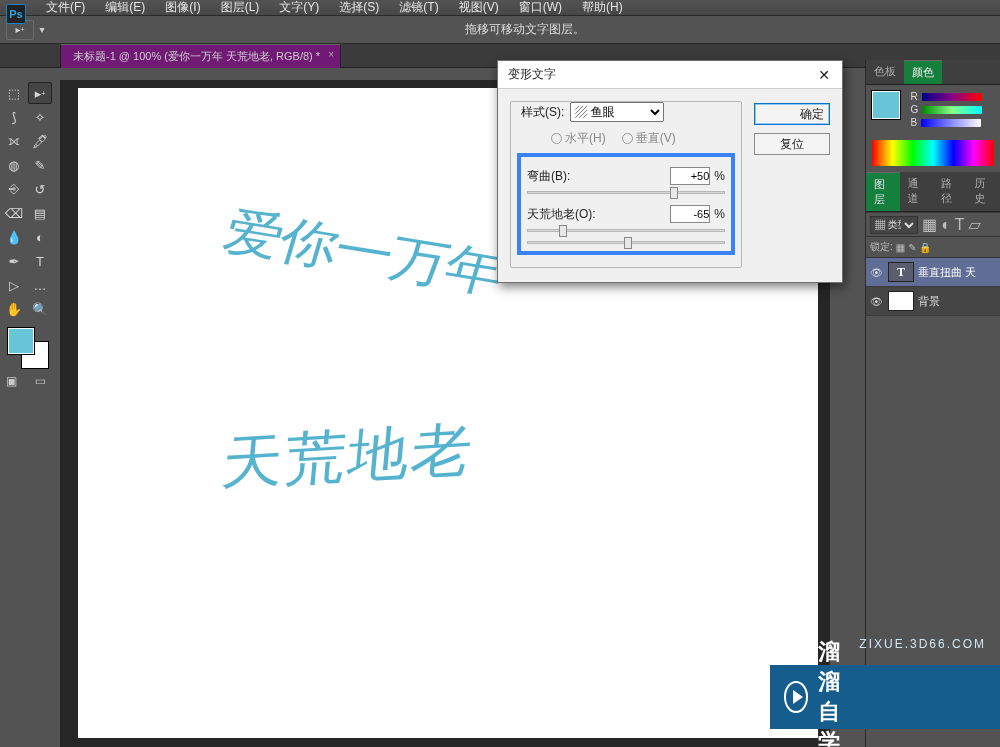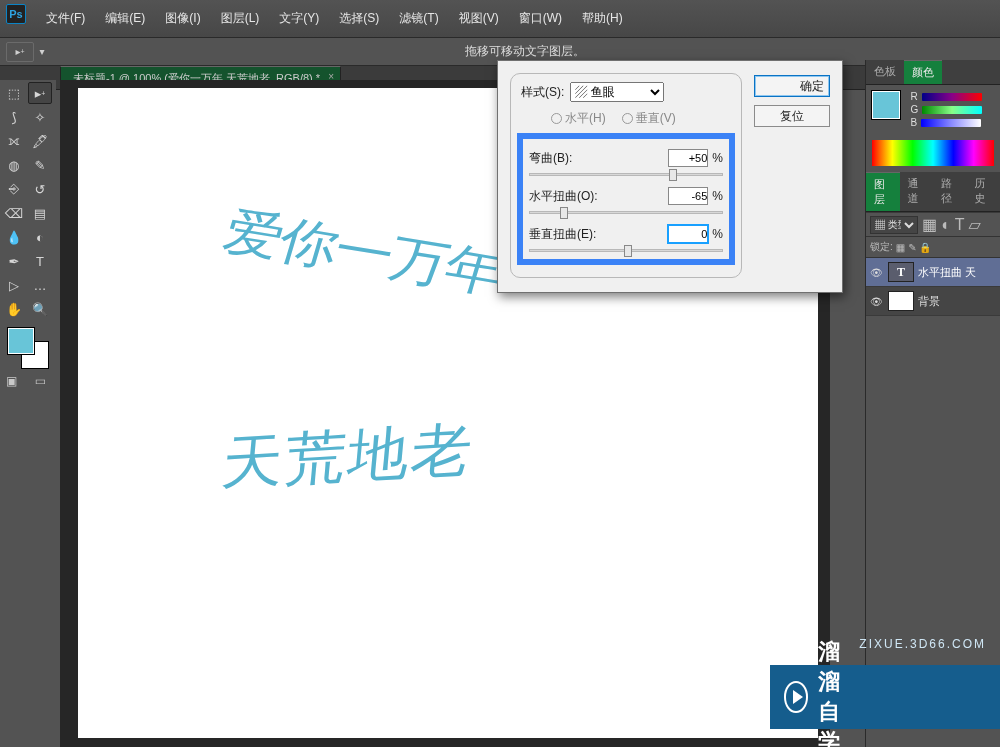--- a/index.html
+++ b/index.html
@@ -1,30 +1,30 @@
 <!DOCTYPE html>
 <html><head>
 <meta charset="utf-8">
 <style>
 * { box-sizing: border-box; margin: 0; padding: 0; font-family: "Microsoft YaHei", sans-serif; user-select: none; }
 body { width: 1000px; height: 747px; background: #535353; overflow: hidden; position: relative; }
 
 
-.menubar { height: 38px; background: linear-gradient(#535353, #474747); display: flex; align-items: center; padding-left: 36px; font-size: 12px; color: #e6e6e6; border-bottom: 1px solid #2a2a2a; }
+.menubar { height: 16px; background: linear-gradient(#535353, #474747); display: flex; align-items: center; padding-left: 36px; font-size: 12px; color: #e6e6e6; border-bottom: 1px solid #2a2a2a; }
 .menubar .logo { position: absolute; left: 6px; top: 4px; width: 20px; height: 20px; background: #222; border: 1px solid #0b84c6; border-radius: 2px; color: #2fa2df; font-weight: bold; font-size: 11px; display: flex; align-items: center; justify-content: center; }
 .menubar span { padding: 0 10px; cursor: default; }
 
 
 .optionsbar { height: 28px; background: #535353; border-bottom: 1px solid #2a2a2a; display: flex; align-items: center; padding-left: 6px; }
 .optionsbar .tool-opt { width: 28px; height: 20px; border: 1px solid #6b6b6b; border-radius: 2px; margin-right: 2px; display: flex; align-items: center; justify-content: center; color: #d0d0d0; font-size: 10px; }
 .optionsbar .hint { flex: 1; text-align: center; color: #ddd; font-size: 12px; }
 
 
 .doctabbar { height: 24px; background: #3b3b3b; border-bottom: 1px solid #222; display: flex; align-items: center; padding-left: 60px; font-size: 11px; color: #ccc; }
-.doctab { padding: 4px 20px 4px 12px; background: #14532d; position: relative; border-top: 1px solid #666; border-left: 1px solid #222; border-right: 1px solid #222; }
+.doctab { padding: 4px 20px 4px 12px; background: #701a75; position: relative; border-top: 1px solid #666; border-left: 1px solid #222; border-right: 1px solid #222; }
 .doctab .close { position: absolute; right: 6px; top: 4px; font-size: 10px; color: #aaa; }
 
 
 .toolpanel { position: absolute; left: 0; top: 80px; width: 56px; background: #535353; display: flex; flex-wrap: wrap; padding: 2px; gap: 2px; }
 .tool { width: 24px; height: 22px; display: flex; align-items: center; justify-content: center; color: #d6d6d6; font-size: 13px; border: 1px solid transparent; border-radius: 2px; position: relative; }
 .tool.selected { background: #454545; border-color: #222; }
 .swatch-area { width: 48px; height: 40px; position: relative; margin: 4px; }
 .swatch-area .fg { position: absolute; left: 2px; top: 2px; width: 26px; height: 26px; background: #68c5d8; border: 1px solid #fff; outline: 1px solid #000; }
 .swatch-area .bg { position: absolute; left: 16px; top: 16px; width: 26px; height: 26px; background: #ffffff; border: 1px solid #fff; outline: 1px solid #000; }
 .micro-icons { display: flex; justify-content: space-between; width: 48px; padding: 2px 4px; color: #c9c9c9; font-size: 12px; }
@@ -58,26 +58,26 @@
 .eye { width: 14px; height: 10px; color: #ddd; font-size: 10px; }
 .thumb { width: 26px; height: 20px; background: #fff; border: 1px solid #222; display: flex; align-items: center; justify-content: center; color: #444; font-size: 12px; }
 .thumb.T { background: #5a5d6d; color: #fff; font-family: serif; font-weight: bold; }
 .lock-row { padding: 3px 4px; color: #bbb; font-size: 10px; display: flex; align-items: center; gap: 3px; border-top: 1px solid #333; border-bottom: 1px solid #333; }
 
 
 .dialog { position: absolute; left: 497px; top: 60px; width: 346px; background: #f0f0f0; border: 1px solid #707070; box-shadow: 2px 4px 10px rgba(0,0,0,.5); z-index: 50; }
 .dlg-title { height: 28px; display: flex; align-items: center; justify-content: space-between; padding: 0 6px 0 10px; background: #fff; border-bottom: 1px solid #d0d0d0; font-size: 12px; color: #222; }
 .dlg-close { font-size: 14px; color: #222; padding: 2px 6px; }
 .dlg-body { position: relative; padding: 12px 12px 14px 12px; }
-.dlg-group { border: 1px solid #b8b8b8; border-radius: 10px; padding: 8px 10px 12px 10px; margin-bottom: 0; width: 232px; position: relative; }
+.dlg-group { border: 1px solid #b8b8b8; border-radius: 2px; padding: 0 10px 12px 10px; margin-bottom: 0; width: 232px; position: relative; }
 .style-row { display: flex; align-items: center; gap: 6px; font-size: 12px; color: #222; margin-bottom: 8px; }
 .style-row select { width: 94px; height: 20px; font-size: 12px; }
 .orient-row { display: flex; align-items: center; gap: 16px; font-size: 12px; color: #888; margin-bottom: 6px; padding-left: 30px; }
 .orient-row .r { width: 11px; height: 11px; border: 1px solid #999; border-radius: 50%; margin-right: 3px; display: inline-block; vertical-align: middle; }
-.highlight-box { border: 6px solid #3b82f6; padding: 4px 6px 2px 6px; margin: 0 -4px; }
+.highlight-box { border: 4px solid #3b82f6; padding: 4px 6px 2px 6px; margin: 0 -4px; }
 .slider-row { font-size: 12px; color: #222; margin: 6px 0 2px; display: flex; align-items: center; justify-content: space-between; }
 .slider-row input[type=text] { width: 40px; height: 18px; text-align: right; font-size: 11px; border: 1px solid #888; }
 .slider-row .pct { margin-left: 4px; width: 14px; }
 .slider-track { position: relative; height: 12px; }
 .slider-track .track { position: absolute; left: 0; right: 0; top: 4px; height: 3px; background: #d8d8d8; border: 1px solid #b8b8b8; }
 .slider-track .thumb-s { position: absolute; top: 0; width: 8px; height: 12px; background: #e8e8e8; border: 1px solid #888; }
 .active-input { border: 1px solid #18a0ff !important; outline: 1px solid #18a0ff; }
 .dlg-buttons { position: absolute; right: 12px; top: 14px; display: flex; flex-direction: column; gap: 8px; }
 .dlg-btn { width: 76px; height: 22px; background: #f4f4f4; border: 1px solid #8b8b8b; font-size: 12px; color: #222; }
 .dlg-btn.primary { border: 1px solid #0a73c4; box-shadow: inset 0 0 0 1px #8fc7f0; padding-left: 40px; }
@@ -199,32 +199,36 @@
     <div class="lock-row">
       <span>锁定:</span>
       <span>▦</span>
       <span>✎</span>
       <span>🔒</span>
     </div>
     <div class="layer-list">
       <div class="layer-item selected">
         <span class="eye">👁</span>
         <span class="thumb T">T</span>
-        <span>水平扭曲 天</span>
+        <span>垂直扭曲 天</span>
       </div>
       <div class="layer-item">
         <span class="eye">👁</span>
         <span class="thumb"></span>
         <span style="">背景</span>
       </div>
     </div>
   </div>
 </div>
 
 <div class="dialog">
+  <div class="dlg-title">
+    <span>变形文字</span>
+    <span class="dlg-close">✕</span>
+  </div>
   <div class="dlg-body">
     <div class="dlg-group">
       <div class="style-row">
         <span>样式(S):</span>
         <select><option>▨ 鱼眼</option></select>
       </div>
       <div class="orient-row">
         <span><span class="r"></span><span>水平(H)</span></span>
         <span><span class="r"></span><span>垂直(V)</span></span>
       </div>
@@ -233,32 +237,28 @@
         <div class="slider-row">
           <span>弯曲(B):</span>
           <span><input type="text" value="+50" style=""><span class="pct">%</span></span>
         </div>
         <div class="slider-track">
             <div class="track"></div>
             <div class="thumb-s" style="left:72%"></div>
           </div>
 
         <div class="slider-row">
-          <span>水平扭曲(O):</span>
+          <span>天荒地老(O):</span>
           <span><input type="text" value="-65" style=""><span class="pct">%</span></span>
         </div>
         <div class="slider-track">
             <div class="track"></div>
             <div class="thumb-s" style="left:16%"></div>
           </div>
 
-        <div class="slider-row">
-          <span>垂直扭曲(E):</span>
-          <span><input type="text" class="active-input" value="0" style=""><span class="pct">%</span></span>
-        </div>
         <div class="slider-track">
             <div class="track"></div>
             <div class="thumb-s" style="left:49%"></div>
           </div>
       </div>
     </div>
     <div class="dlg-buttons">
       <button class="dlg-btn primary">确定</button>
       <button class="dlg-btn">复位</button>
     </div>

